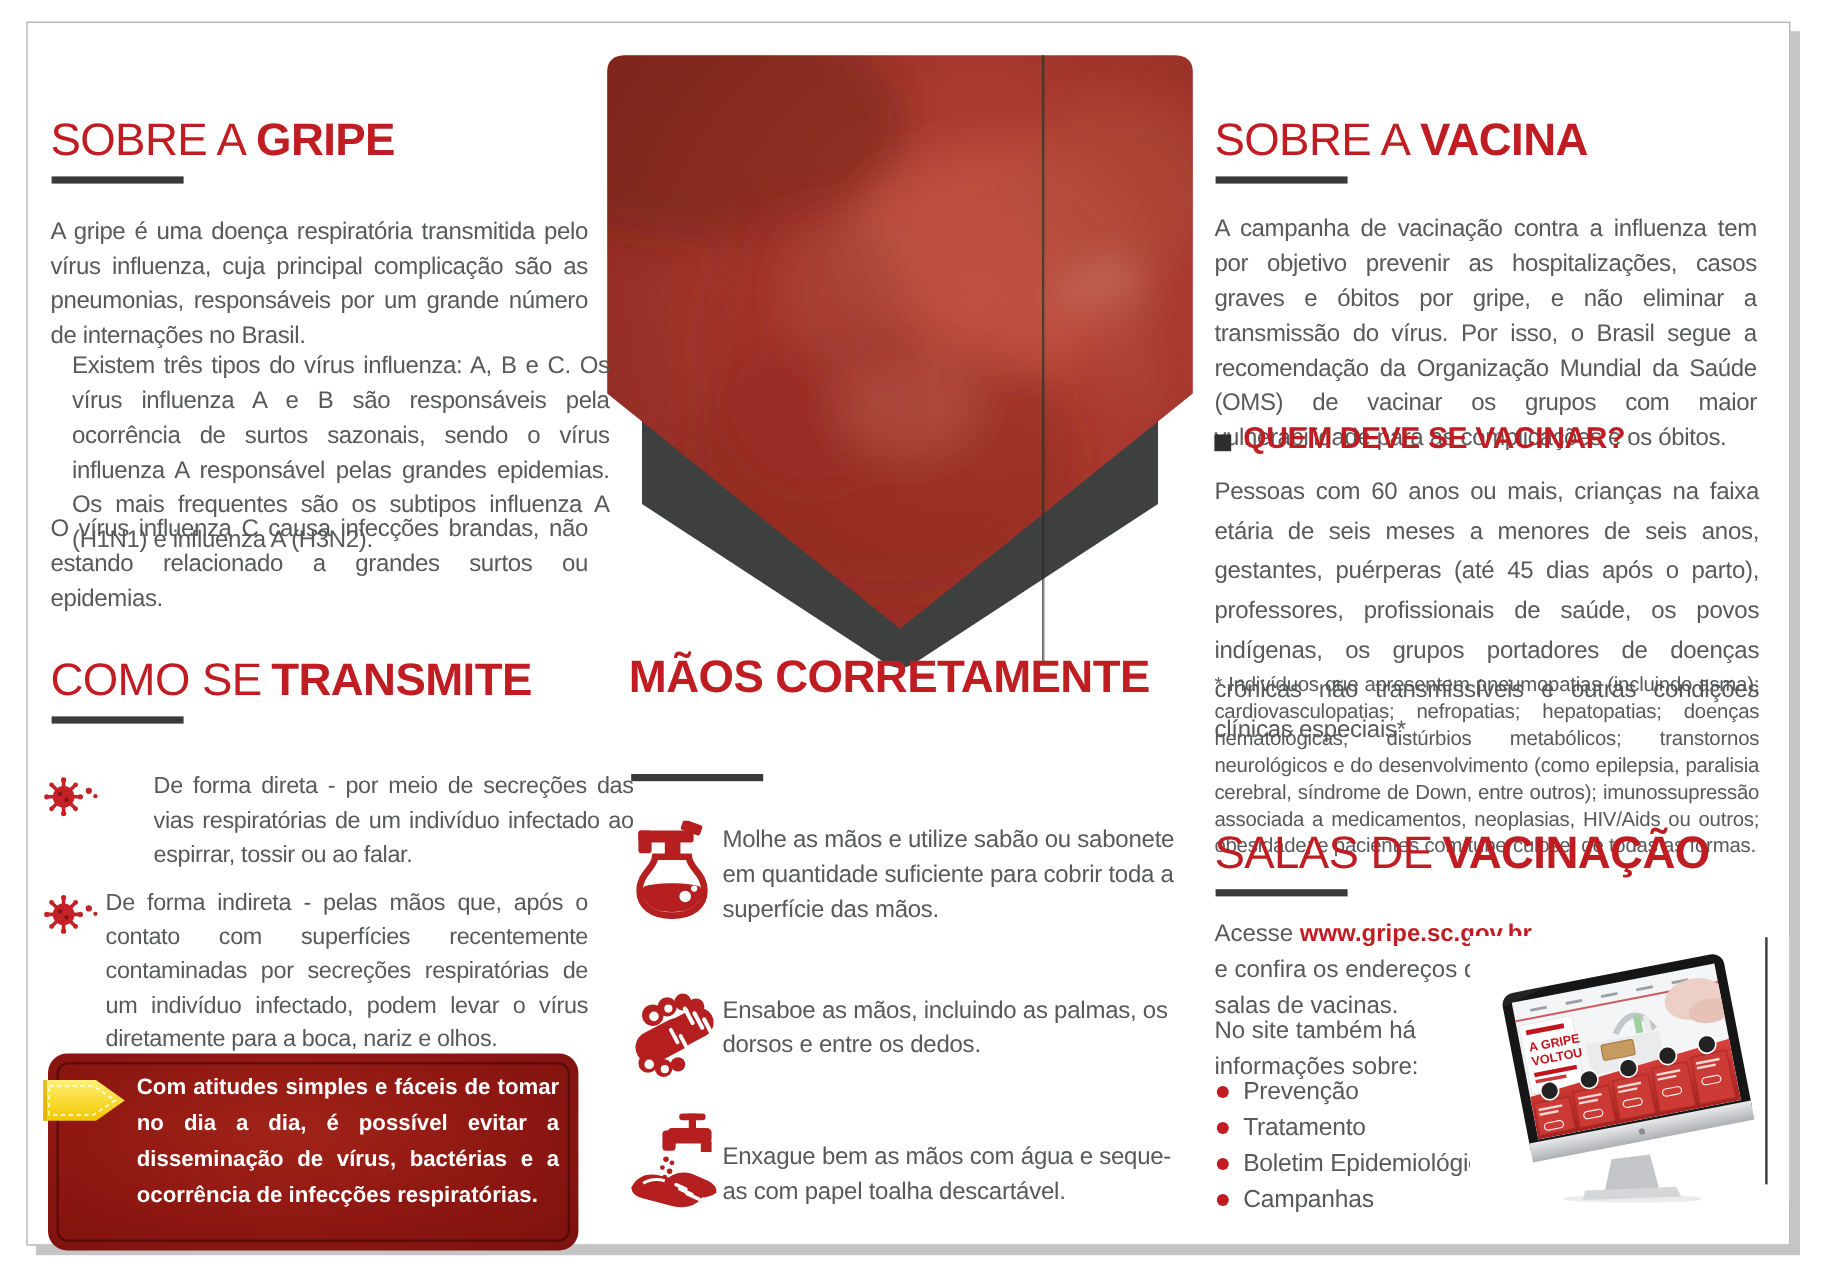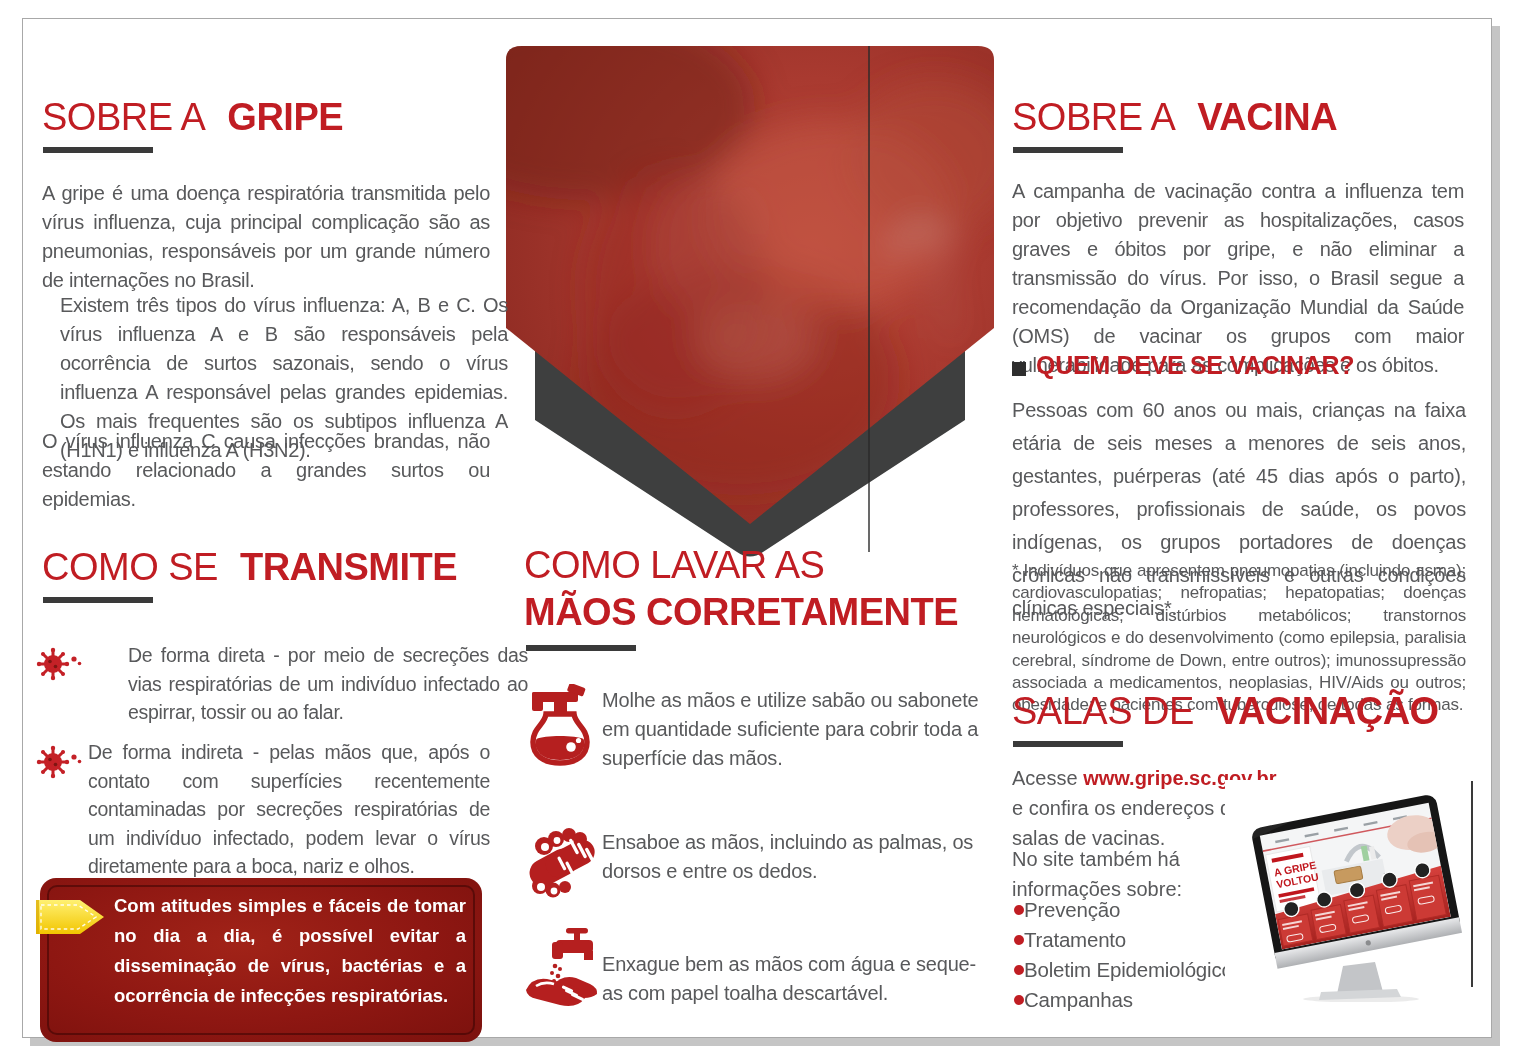--- a/index.html
+++ b/index.html
@@ -1,21 +1,21 @@
 <!DOCTYPE html>
 <html><head>
 <meta charset="utf-8">
 <style>
   html,body{margin:0;padding:0;background:#ffffff;}
   body{width:1521px;height:1056px;position:relative;overflow:hidden;
        font-family:"Liberation Sans","DejaVu Sans",sans-serif;}
   .sheet{position:absolute;left:22px;top:18px;width:1468px;height:1018px;
          background:#fff;border:1px solid #a8a8a8;box-shadow:8px 8px 0 #c5c5c5;}
   .abs{position:absolute;}
-  .title{position:absolute;display:flex;gap:22px;margin:0;font-size:38px;
+  .title{position:absolute;display:flex;gap:8px;margin:0;font-size:38px;
          letter-spacing:-0.5px;color:#c01d23;white-space:nowrap;}
   .title .tl{font-weight:normal;}
   .title .tb{font-weight:bold;}
   .title2{position:absolute;margin:0;font-size:38px;letter-spacing:-0.5px;
           color:#c01d23;line-height:47px;}
   .title2 .tl{display:block;font-weight:normal;}
   .title2 .tb{display:block;font-weight:bold;}
   .rule{position:absolute;width:110px;height:6px;background:#3a3a3a;}
   .p{position:absolute;color:#58595b;text-align:justify;margin:0;}
   .sz-body{font-size:20px;line-height:29px;letter-spacing:-0.3px;}
@@ -28,21 +28,21 @@
   .qtitle{position:absolute;margin:0;font-size:25px;font-weight:bold;
           color:#c01d23;letter-spacing:-0.3px;white-space:nowrap;}
   .qsquare{position:absolute;width:14px;height:14px;background:#2e2e2e;}
   .alert{position:absolute;left:40px;top:878px;width:442px;height:164px;
          border-radius:16px;
          background:radial-gradient(ellipse at 45% 40%, #a12318 0%, #8e1712 55%, #7b110d 100%);}
   .alert .inner{position:absolute;inset:7px;border:2px solid rgba(40,0,0,.45);
                 border-radius:10px;}
   .alert .txt{position:absolute;left:74px;top:13px;width:352px;color:#fff;
               font-weight:bold;font-size:18.5px;line-height:30px;text-align:justify;}
-  .dotitem{position:absolute;display:flex;align-items:center;}
+  .dotitem{position:absolute;display:flex;align-items:center;gap:12px;}
   .dot{width:10px;height:10px;border-radius:50%;background:#c01d23;flex:0 0 auto;}
   .dotlabel{color:#58595b;font-size:20.5px;letter-spacing:-0.2px;white-space:nowrap;}
   .whitebox{position:absolute;left:1225px;top:780px;width:266px;height:222px;
             background:#fff;z-index:5;}
   .foldline2{position:absolute;left:246px;top:1px;width:2px;height:206px;background:#3a3a3a;}
 </style>
 </head>
 <body>
 
 <div class="sheet"></div>
@@ -156,21 +156,20 @@
       </linearGradient>
     </defs>
     <path d="M2,4 H46 L70,21 L46,38 H2 Z" fill="url(#ytag)"></path>
     <path d="M7,9 H44 L62,21 L44,33 H7 Z" fill="none" stroke="#ffffff" stroke-width="1.4" stroke-dasharray="3.5,3" opacity="0.9"></path>
     <rect x="2" y="4" width="3" height="34" fill="#d9a800" opacity="0.7"></rect>
   </svg>
   <div class="txt">Com atitudes simples e fáceis de tomar no dia a dia, é possível evitar a disseminação de vírus, bactérias e a ocorrência de infecções respiratórias.</div>
 </div>
 
 <h2 class="title2" style="left:524px;top:542px;">
-  <span class="tl">COMO LAVAR AS</span>
   <span class="tb">MÃOS CORRETAMENTE</span>
 </h2>
 <div class="rule" style="left:526px;top:645px;"></div>
 
 <svg class="abs" style="left:524px;top:684px;" width="78" height="88" viewBox="0 0 78 88">
   <g fill="#b51f1f">
     <rect x="8" y="8" width="46" height="10" rx="2"></rect>
     <rect x="8" y="8" width="11" height="19" rx="2"></rect>
     <rect x="44" y="1" width="17" height="9" rx="2" transform="rotate(20 52 5)"></rect>
     <rect x="30" y="16" width="13" height="14"></rect>

